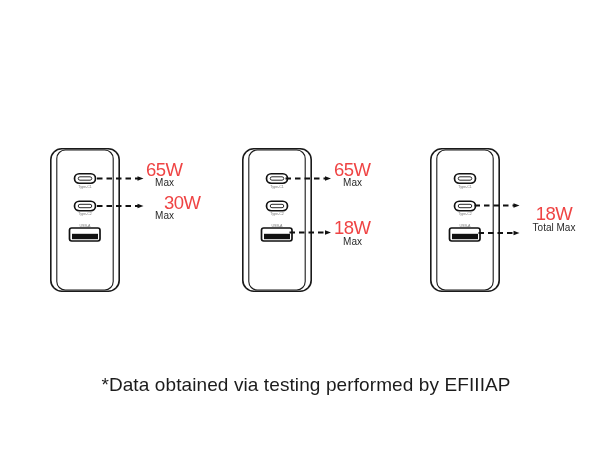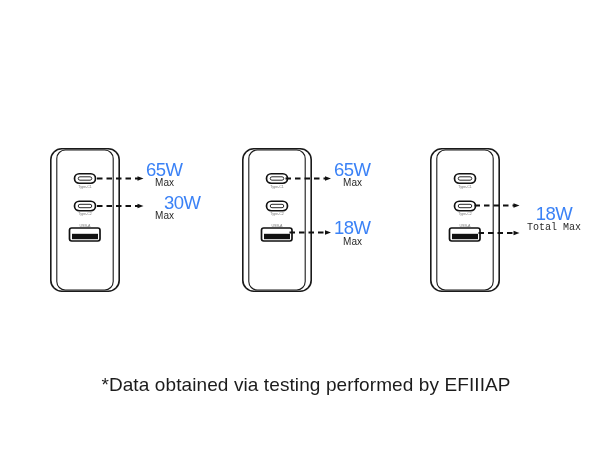--- a/index.html
+++ b/index.html
@@ -8,40 +8,40 @@
     font-family:"Liberation Sans", sans-serif;
     -webkit-font-smoothing:antialiased;
   }
   .stage{position:relative;width:600px;height:450px;overflow:hidden;background:#fff;}
   .device{position:absolute;width:70px;height:144px;}
   .dev-1{left:50px;top:148px;}
   .dev-2{left:242px;top:148px;}
   .dev-3{left:430px;top:148px;}
   .arrows{position:absolute;left:0;top:0;width:600px;height:450px;pointer-events:none;}
   .annot-value{
-    position:absolute;font-size:18.5px;line-height:1;color:#3b82f6;
+    position:absolute;font-size:18.5px;line-height:1;color:#ef4444;
     letter-spacing:-0.5px;white-space:nowrap;
   }
   .annot-max{
     position:absolute;font-size:10px;line-height:1;color:#2a2a2a;
     text-align:center;white-space:nowrap;
   }
   
   .c1-v1{left:146px;top:161px;}
   .c1-m1{left:146px;top:178px;width:37px;}
   .c1-v2{left:164px;top:193.5px;}
   .c1-m2{left:146px;top:210.5px;width:37px;}
   
   .c2-v1{left:334px;top:161px;}
   .c2-m1{left:334px;top:178px;width:37px;}
   .c2-v2{left:334px;top:218.5px;}
   .c2-m2{left:334px;top:236.5px;width:37px;}
   
   .c3-v{left:522px;top:205px;width:64px;text-align:center;}
-  .c3-q{left:522px;top:222.5px;width:64px;font-family:Liberation Mono, monospace;}
+  .c3-q{left:522px;top:222.5px;width:64px;}
   .footnote{
     position:absolute;left:6px;top:375px;width:600px;
     text-align:center;font-size:19px;line-height:1;color:#1c1c1c;
     letter-spacing:0.1px;white-space:nowrap;
   }
 </style>
 </head>
 <body>
 
 <div class="stage">

